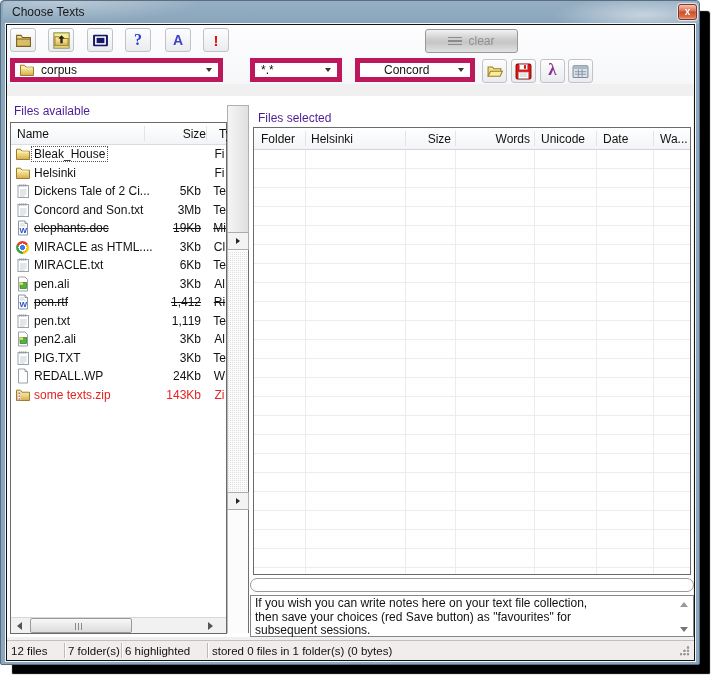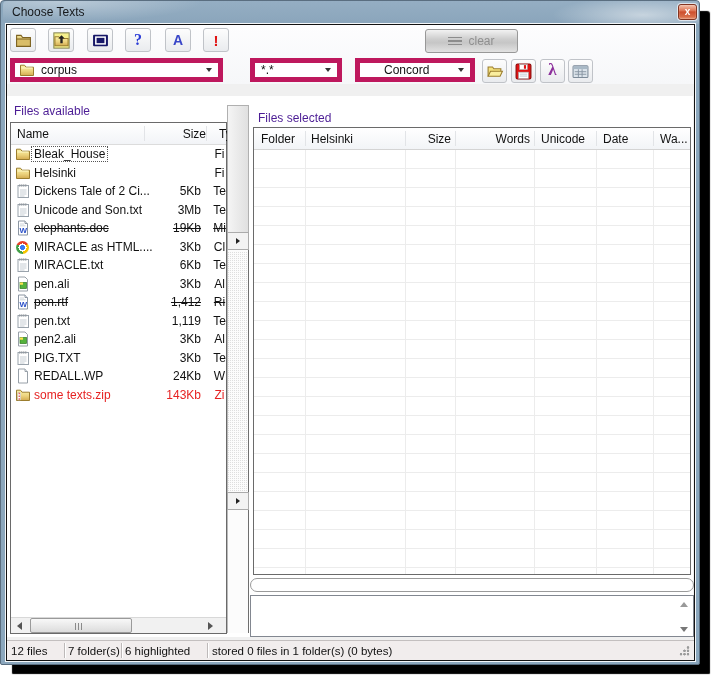--- a/index.html
+++ b/index.html
@@ -315,21 +315,21 @@
                   <use href="#s-page"></use>
                 </svg>
           <span class="rname">Dickens Tale of 2 Ci...</span>
           <span class="rsize">5Kb</span>
           <span class="rty">Te</span>
         </div>
         <div class="lrow">
           <svg class="ric">
                   <use href="#s-page"></use>
                 </svg>
-          <span class="rname">Unicode and Son.txt</span>
+          <span class="rname">Concord and Son.txt</span>
           <span class="rsize">3Mb</span>
           <span class="rty">Te</span>
         </div>
         <div class="lrow">
           <svg class="ric">
                   <use href="#s-word"></use>
                 </svg>
           <span class="rname struck">elephants.doc</span>
           <span class="rsize struck">19Kb</span>
           <span class="rty struck">Mi</span>
@@ -453,20 +453,25 @@
         <span class="vline" style="left:151px"></span>
         <span class="vline" style="left:201px"></span>
         <span class="vline" style="left:280px"></span>
         <span class="vline" style="left:342px"></span>
         <span class="vline" style="left:399px"></span>
       </div>
     </div>
 
     <div class="inputbar"></div>
     <div class="notes">
+      <div class="notes-text">
+        <div>If you wish you can write notes here on your text file collection,</div>
+        <div>then save your choices (red Save button) as "favourites" for</div>
+        <div>subsequent sessions.</div>
+      </div>
       <span class="tri-up-sm"></span>
       <span class="tri-dn-sm"></span>
     </div>
 
     <div class="statusbar">
       <span class="seg" style="left:4px">12 files</span>
       <span class="ssep" style="left:57px"></span>
       <span class="seg" style="left:61px">7 folder(s)</span>
       <span class="ssep" style="left:114px"></span>
       <span class="seg" style="left:118px">6 highlighted</span>

